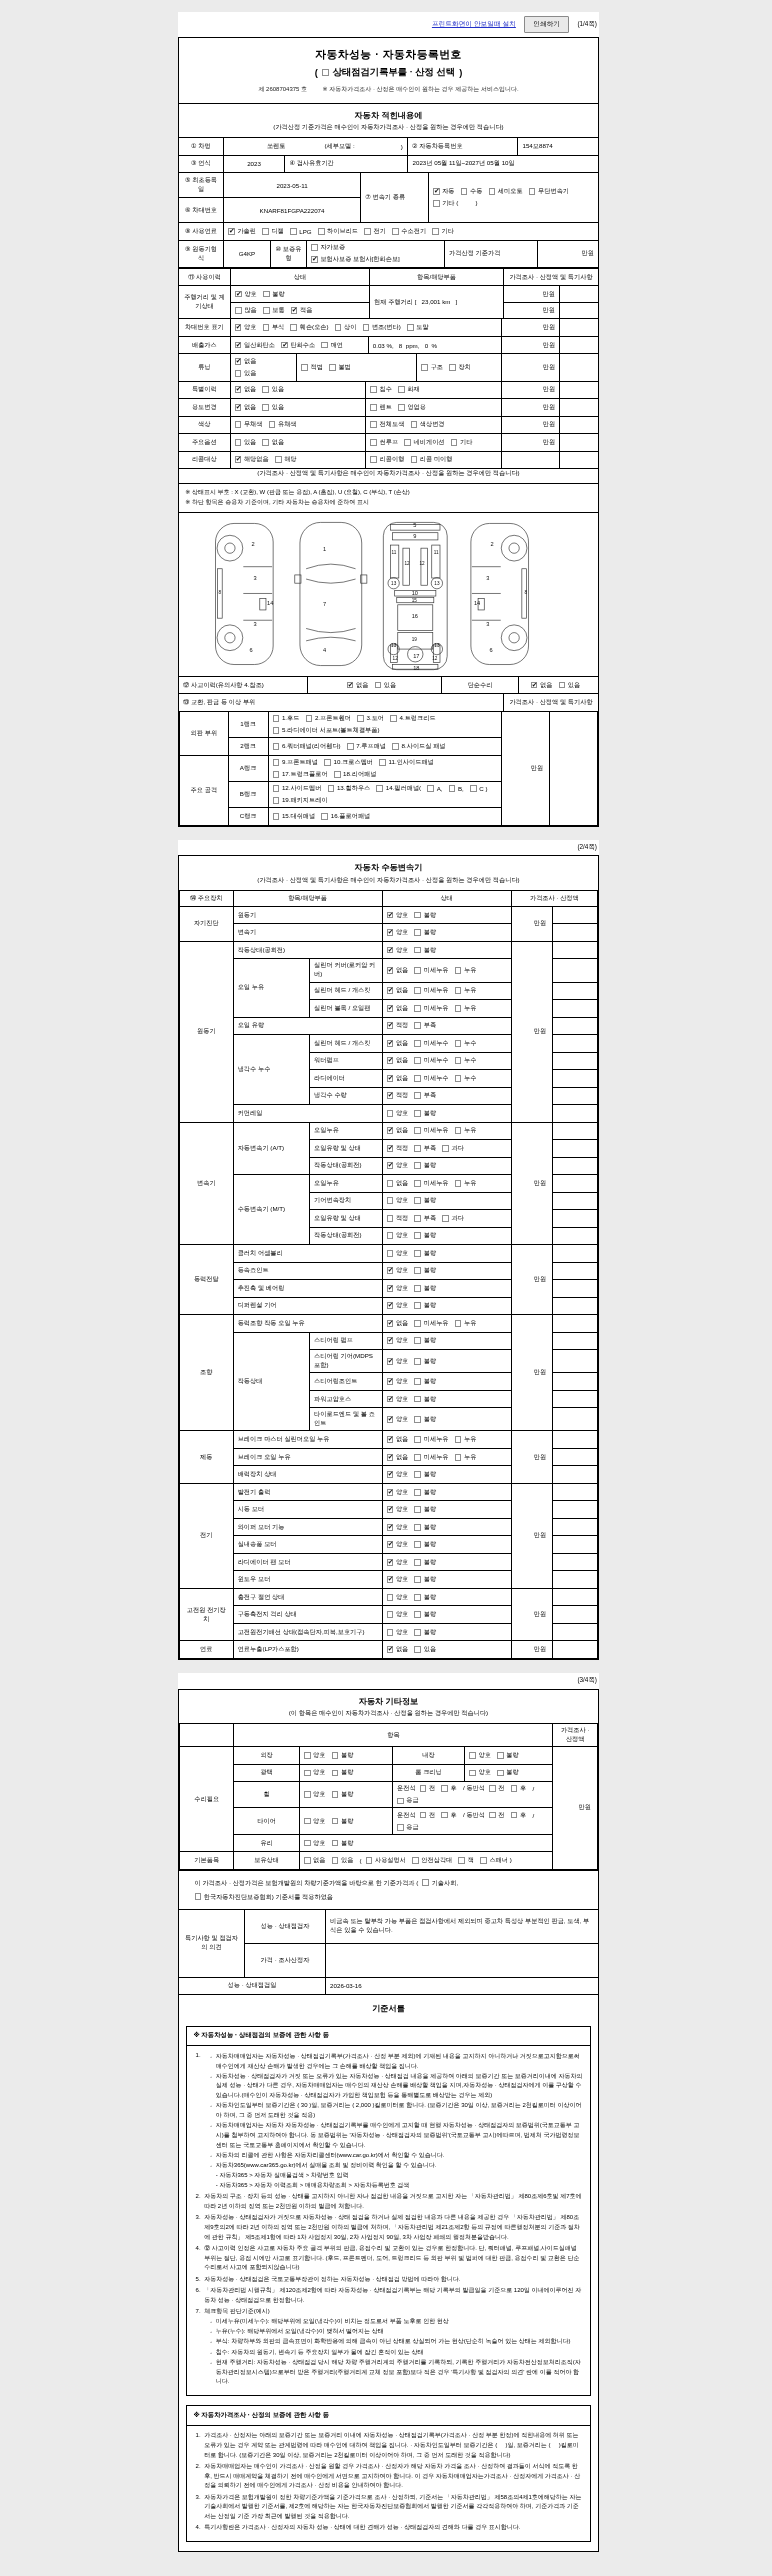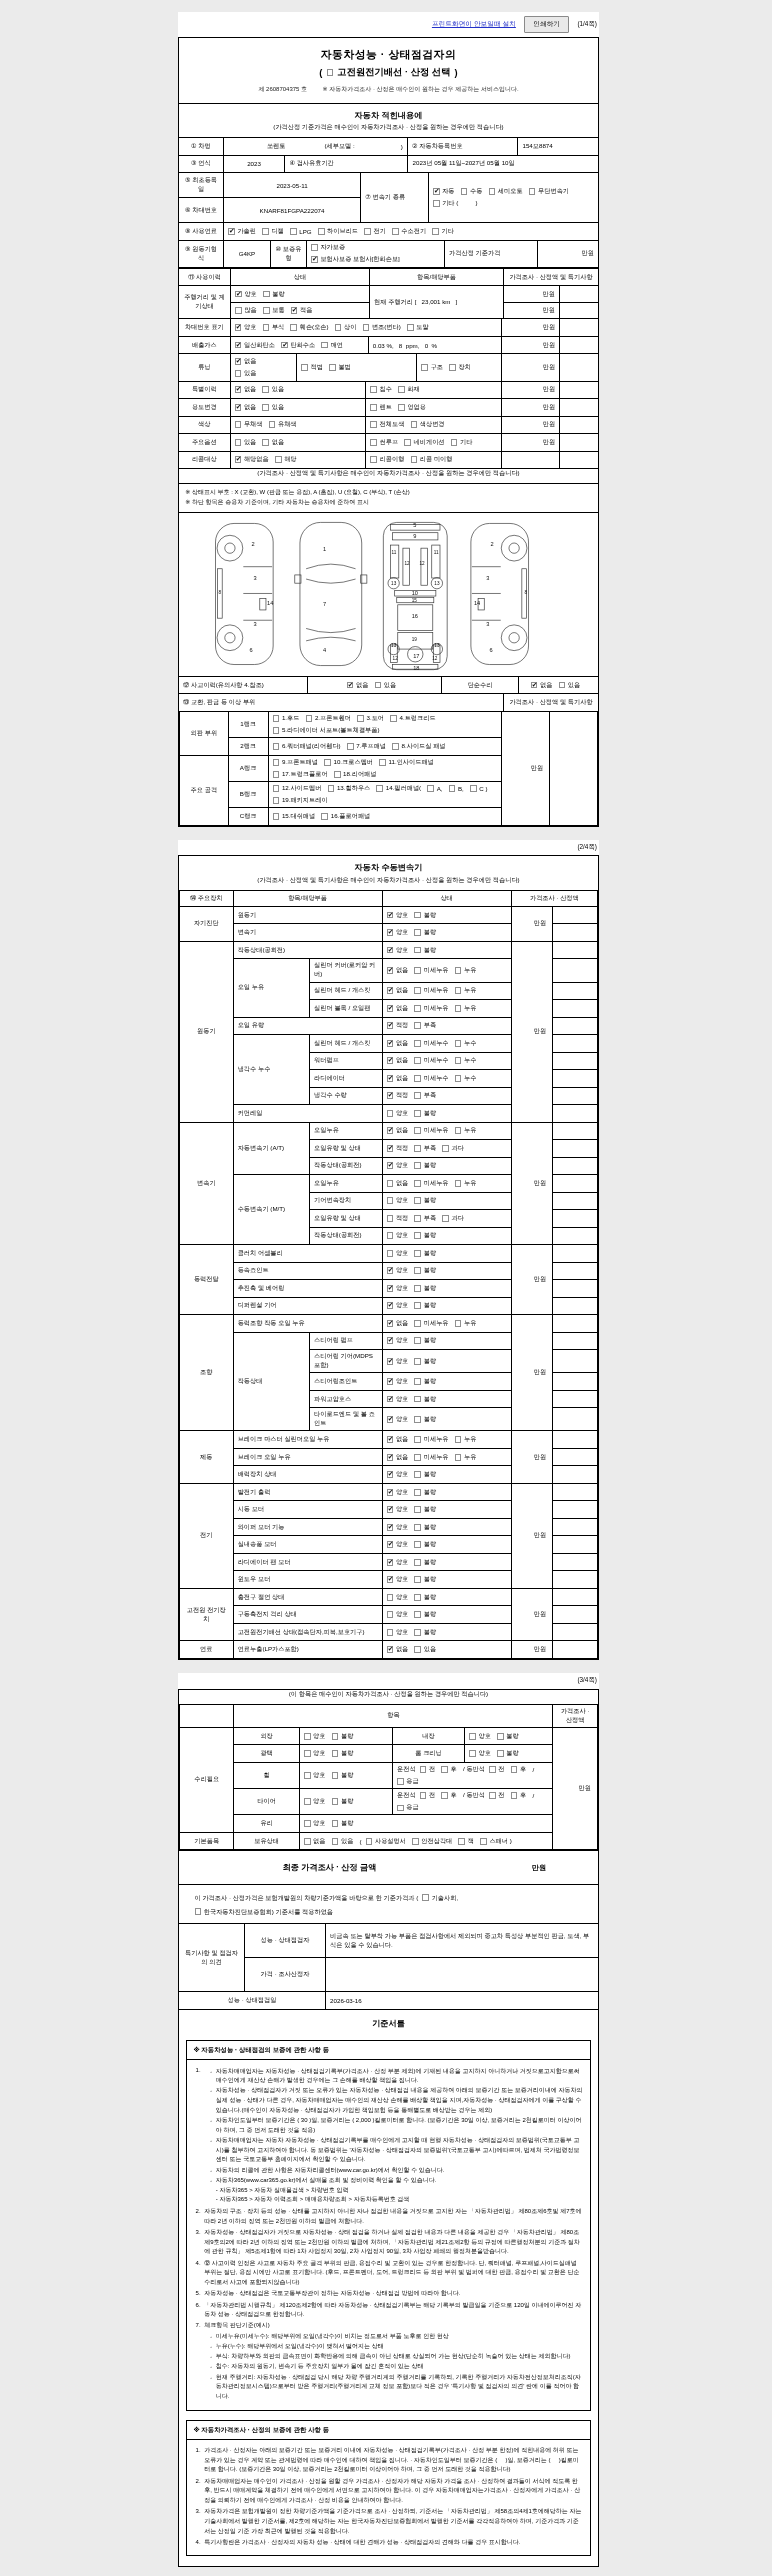--- a/index.html
+++ b/index.html
@@ -77,25 +77,25 @@
 
   <div class="topbar">
     <a class="install-link">프린트화면이 안보일때 설치</a>
     <button class="print-btn">인쇄하기</button>
     <span class="page-ind">(1/4쪽)</span>
   </div>
 
   <div class="page">
   <div class="pbox">
     <div class="doc-head">
-      <div class="t1">자동차성능 · 상태점검자의</div>
+      <div class="t1">자동차성능 · 자동차등록번호</div>
       <div class="t2">
         <span>(</span>
         <span class="cb"></span>
-        <span>고전원전기배선 · 산정 선택</span>
+        <span>상태점검기록부를 · 산정 선택</span>
         <span>)</span>
       </div>
       <div class="t3">
         <span>제 2608704375 호</span>
         <span>※ 자동차가격조사 · 산정은 매수인이 원하는 경우 제공하는 서비스입니다.</span>
       </div>
     </div>
 
     <div class="b2t">
       <div class="sec-title">자동차 적힌내용에</div>
@@ -1566,20 +1566,21 @@
                 <td class="ex"></td>
               </tr>
             </tbody>
       </table>
     </div>
   </div>
 
   <div class="page">
     <div class="plabel">(3/4쪽)</div>
     <div class="pbox">
+      <div class="sec-title">자동차 기타정보</div>
       <div class="sec-sub">(이 항목은 매수인이 자동차가격조사 · 산정을 원하는 경우에만 적습니다)</div>
       <table>
         <colgroup>
               <col style="width:55px">
               <col style="width:66px">
               <col style="width:94px">
               <col style="width:73px">
               <col style="width:89px">
               <col style="width:45px">
             </colgroup>
@@ -1774,24 +1775,20 @@
                     </span>
                     <span class="opt">
                       <span class="cb"></span>
                       <span class="opt-label">스패너 )</span>
                     </span>
                   </div>
                 </td>
               </tr>
             </tbody>
       </table>
-      <div class="final-row">
-        <div class="final-label">최종 가격조사 · 산정 금액</div>
-        <div class="final-unit">만원</div>
-      </div>
       <div class="basis-row">
         <span class="optwrap" style="display:inline-flex">
               <span class="opt-text">이 가격조사 · 산정가격은 보험개발원의 차량기준가액을 바탕으로 한 기준가격과 (</span>
               <span class="opt">
                 <span class="cb"></span>
                 <span class="opt-label">기술사회,</span>
               </span>
               <span class="opt">
                 <span class="cb"></span>
                 <span class="opt-label">한국자동차진단보증협회) 기준서를 적용하였음</span>

